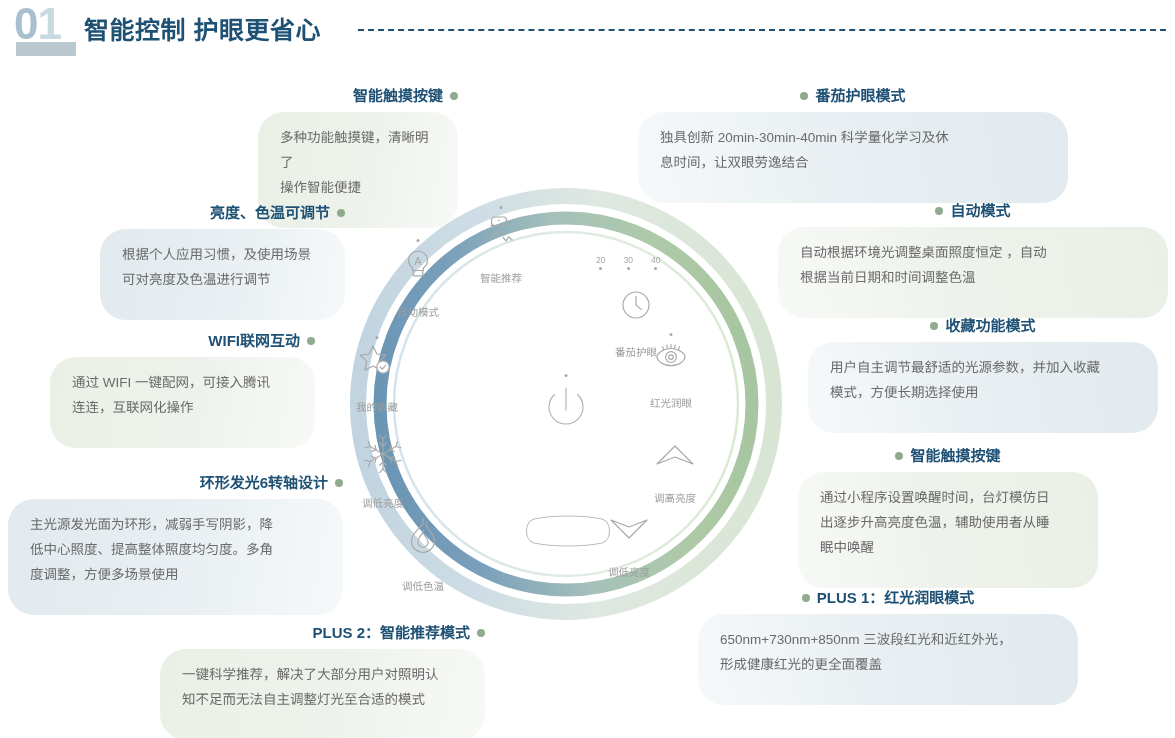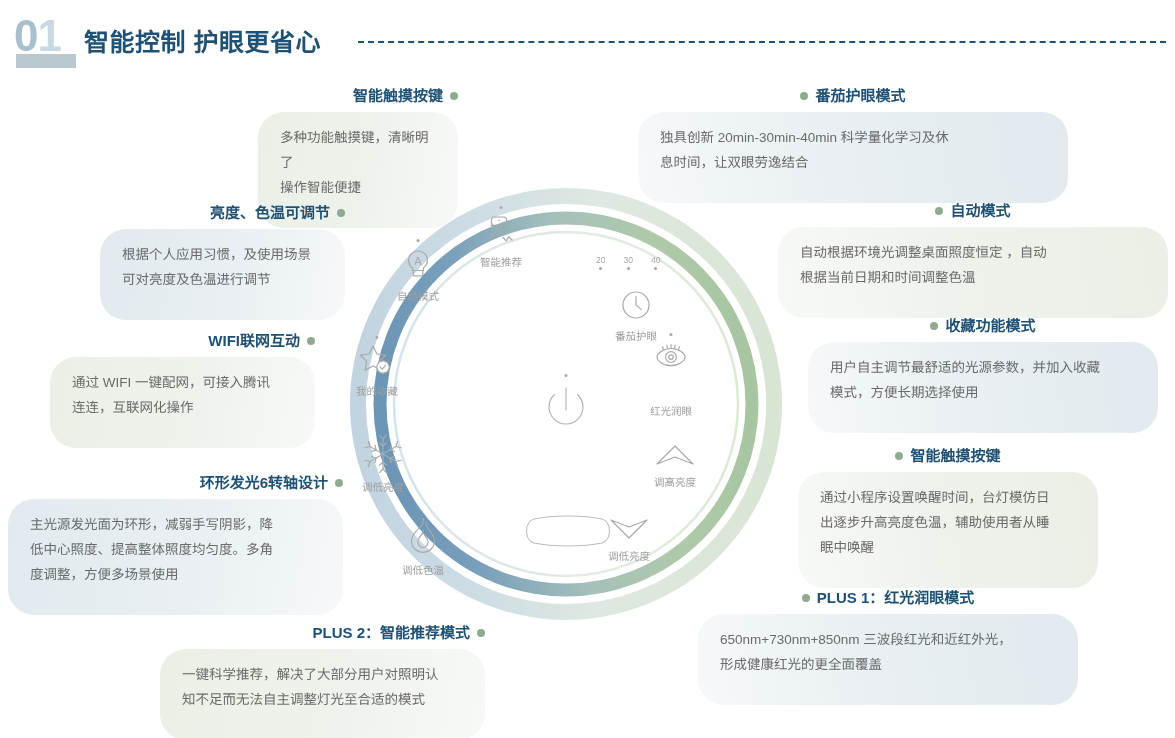--- a/index.html
+++ b/index.html
@@ -10,21 +10,21 @@
     font-family: "Liberation Sans", "DejaVu Sans", sans-serif;
     overflow: hidden;
   }
   #stage {
     position: relative;
     width: 1175px; height: 738px;
     background: #ffffff;
   }
 
   
-  .header { position: absolute; left: 0; top: 12px; width: 942px; height: 62px; }
+  .header { position: absolute; left: 0; top: 0; width: 942px; height: 62px; }
   .logo-wrap {
     position: absolute; left: 14px; top: 6px;
     width: 66px; height: 48px;
   }
   .logo-num {
     position: absolute; left: 0; top: -4px;
     font-size: 44px; font-weight: 700; letter-spacing: -1px;
     color: #b9cdd8;
     font-family: "Liberation Sans", sans-serif;
     line-height: 1;
@@ -64,21 +64,21 @@
     position: absolute;
     display: flex; flex-direction: column; align-items: center;
     color: #9a9a9a;
   }
   .ctl .glyph { position: relative; display:block; }
   .ctl .dot {
     position: absolute; left: 50%; transform: translateX(-50%);
     width: 3px; height: 3px; border-radius: 50%; background: #a9a9a9;
   }
   .ctl .lbl {
-    margin-top: 2px;
+    margin-top: 18px;
     font-size: 10.5px; color: #9d9d9d; white-space: nowrap;
     font-family: "Liberation Sans", "DejaVu Sans", sans-serif;
     text-align: center;
   }
   .pomo-ticks {
     position: absolute; display: flex; gap: 18px; align-items: flex-start;
   }
   .pomo-ticks .tk { display:flex; flex-direction:column; align-items:center; }
   .pomo-ticks .tk span { font-size: 8.5px; color: #a5a5a5; line-height: 1.1; }
   .pomo-ticks .tk i { width: 3px; height: 3px; border-radius: 50%; background: #a5a5a5; margin-top: 2px; }
@@ -217,21 +217,21 @@
         <span class="dot" style="top:-7px;"></span>
         <svg width="40" height="34" viewBox="0 0 40 34" fill="none" stroke="#a9a9a9" stroke-width="1.2">
           <path d="M16 3l3.9 8 8.8 1.2-6.4 6.2 1.6 8.7L16 23l-7.9 4.1 1.6-8.7-6.4-6.2L12.1 11z" stroke-linejoin="round"></path>
           <circle cx="26" cy="24" r="6.2" fill="#ffffff"></circle>
           <path d="M23.2 24l2 2.1 3.7-4" stroke-linecap="round" stroke-linejoin="round"></path>
         </svg>
       </span>
       <span class="lbl">我的收藏</span>
     </div>
 
-    <div class="ctl" style="left:310px; top:163px;gap:24px;">
+    <div class="ctl" style="left:310px; top:163px;">
       <span class="glyph">
         <span class="dot" style="top:-8px;"></span>
         <svg width="40" height="32" viewBox="0 0 40 32" fill="none" stroke="#a9a9a9" stroke-width="1.2">
           <path d="M20 7.5c-8.2 0-14 5.2-14 8.6S11.8 24.7 20 24.7 34 19.5 34 16.1 28.2 7.5 20 7.5z"></path>
           <circle cx="20" cy="16.1" r="5.4"></circle>
           <circle cx="20" cy="16.1" r="2.3"></circle>
           <path d="M12.5 8.4l-1 -2.6M16.4 6.9l-.5-2.8M20 6.4v-2.9M23.6 6.9l.5-2.8M27.5 8.4l1-2.6" stroke-linecap="round"></path>
         </svg>
       </span>
       <span class="lbl">红光润眼</span>

